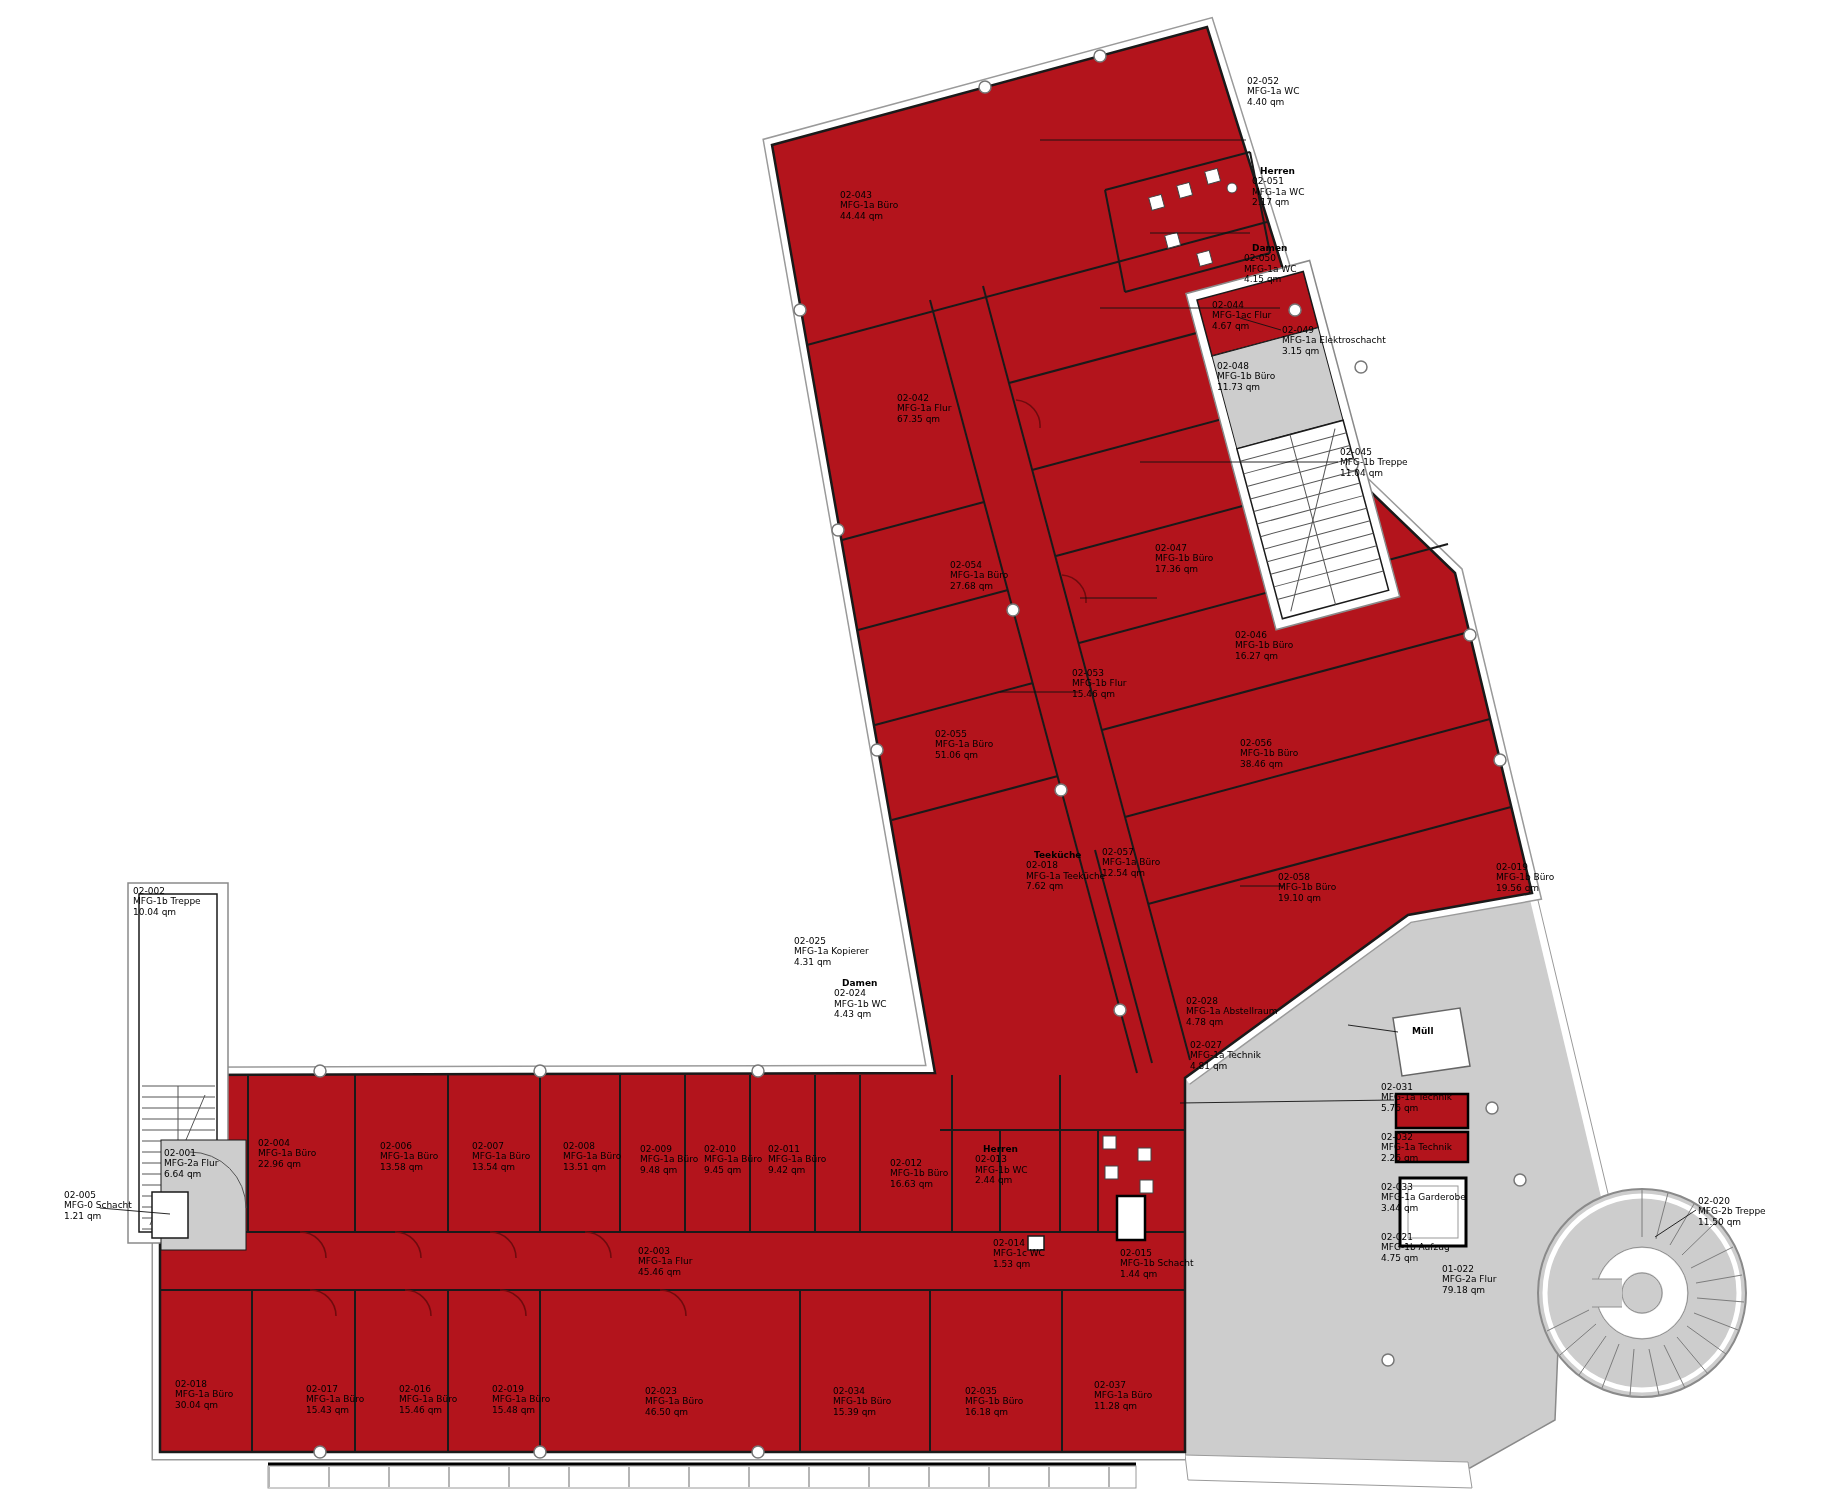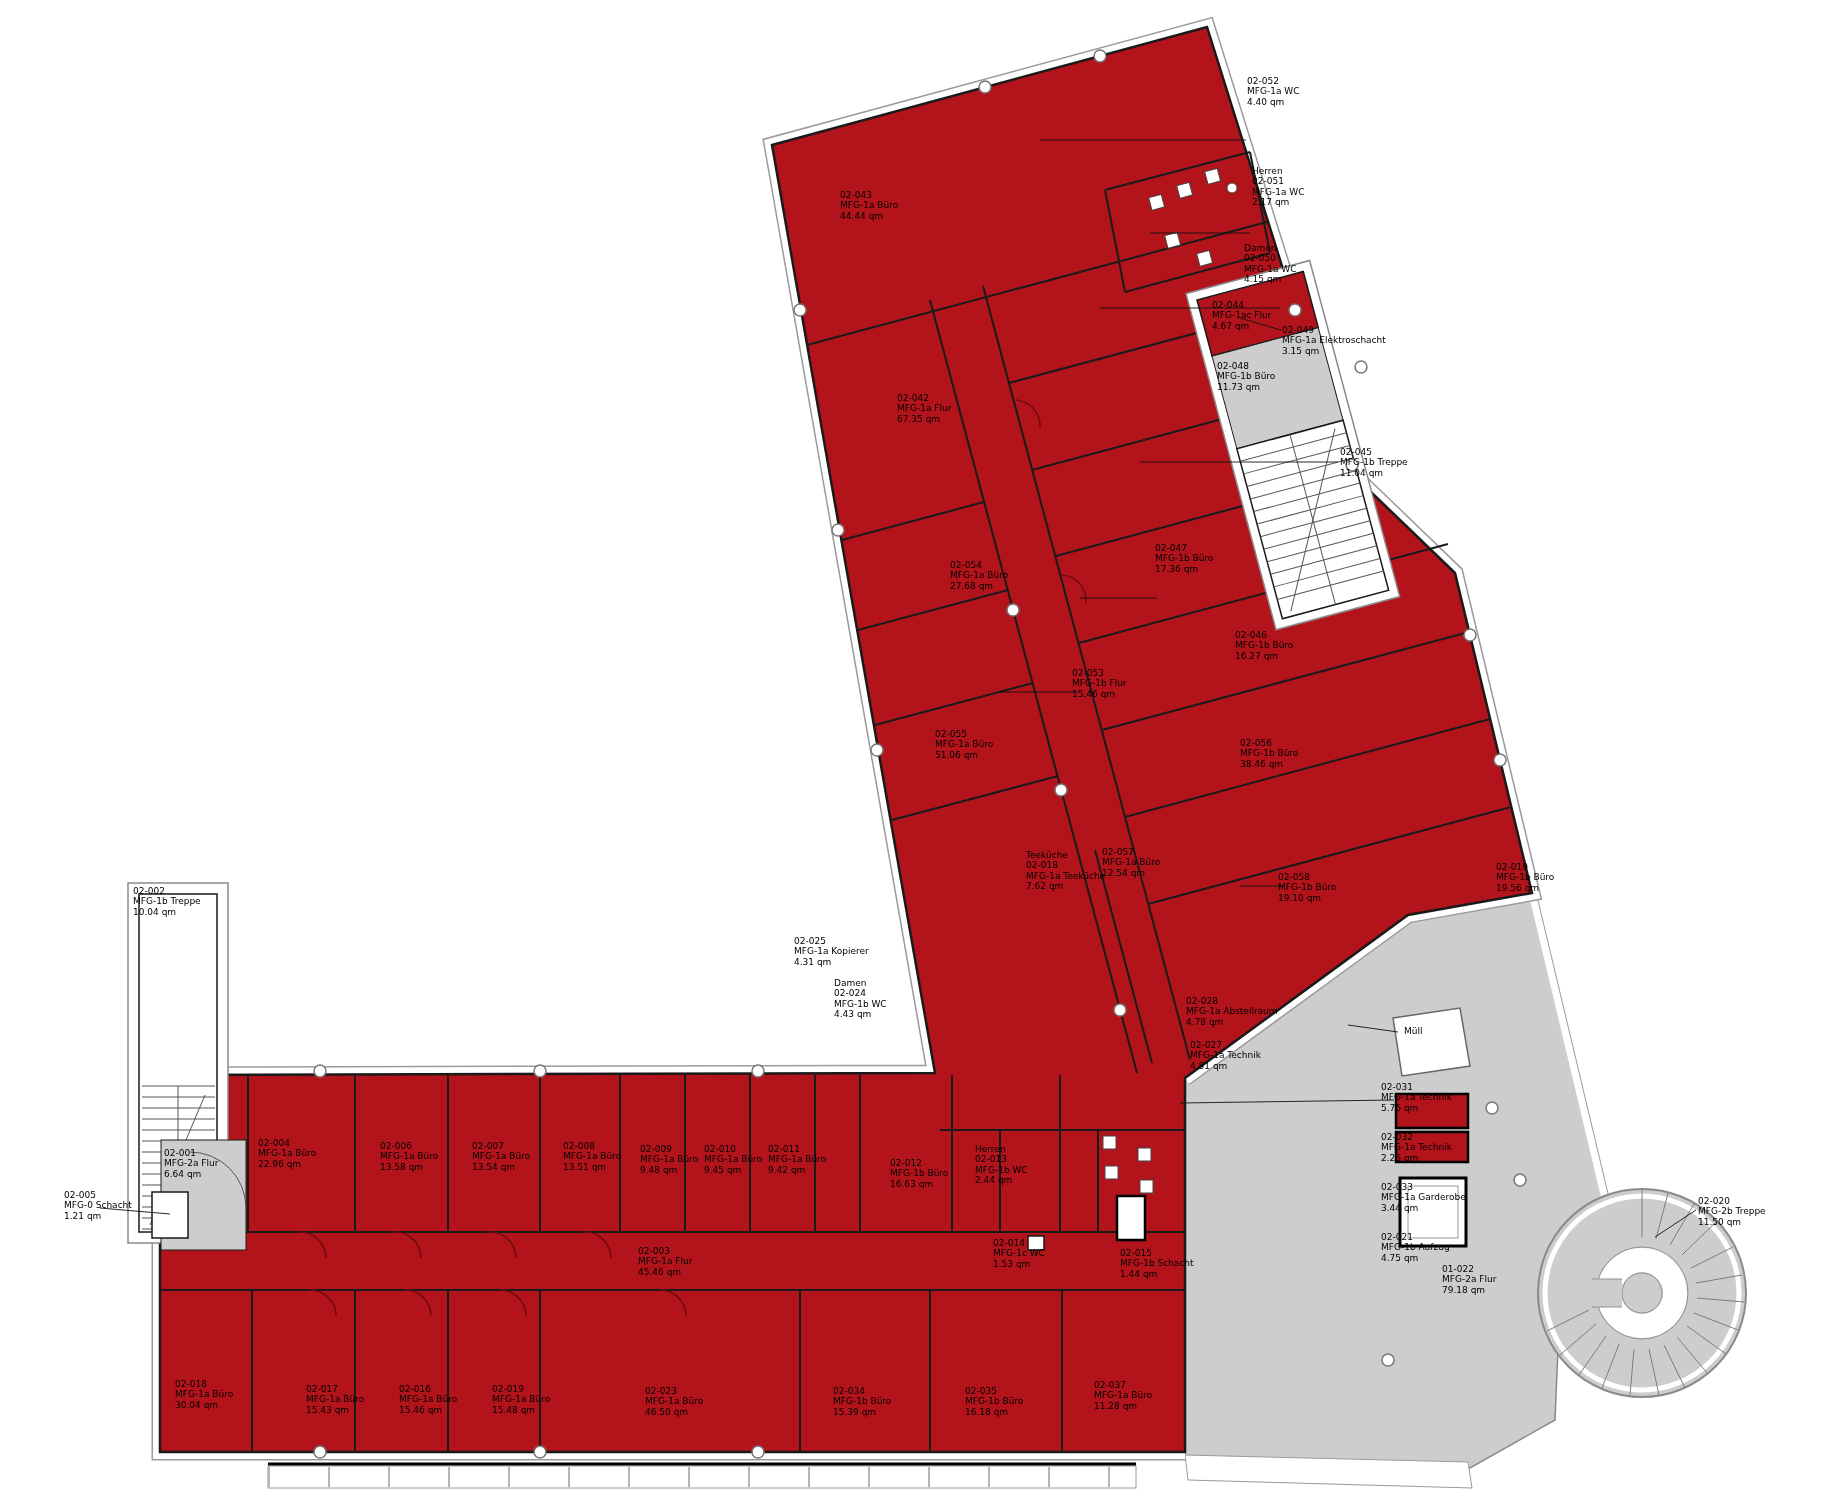--- a/index.html
+++ b/index.html
@@ -3,21 +3,21 @@
 <meta charset="utf-8">
 <style>
   html,body{margin:0;padding:0;background:#fff;}
   #stage{position:relative;width:1828px;height:1510px;background:#fff;overflow:hidden;
          font-family:"DejaVu Sans",sans-serif;}
   #plan-svg{position:absolute;left:0;top:0;}
   .lb{position:absolute;z-index:5;color:#000;font:9px/1.15 "DejaVu Sans",sans-serif;
       white-space:nowrap;letter-spacing:0;}
   .lb span{display:block;}
   .lb span:empty{display:none;}
-  .lb .h{font-weight:normal;}
+  .lb .h{font-weight:bold;margin-left:8px;}
   #watermark{position:absolute;left:740px;top:540px;z-index:4;
      font:bold 150px/1 "DejaVu Sans",sans-serif;color:rgba(255,255,255,0.22);
      letter-spacing:8px;pointer-events:none;}
 </style>
 </head>
 <body>
 
 <div id="stage">
 
 <svg id="plan-svg" width="1828" height="1510" viewBox="0 0 1828 1510">

